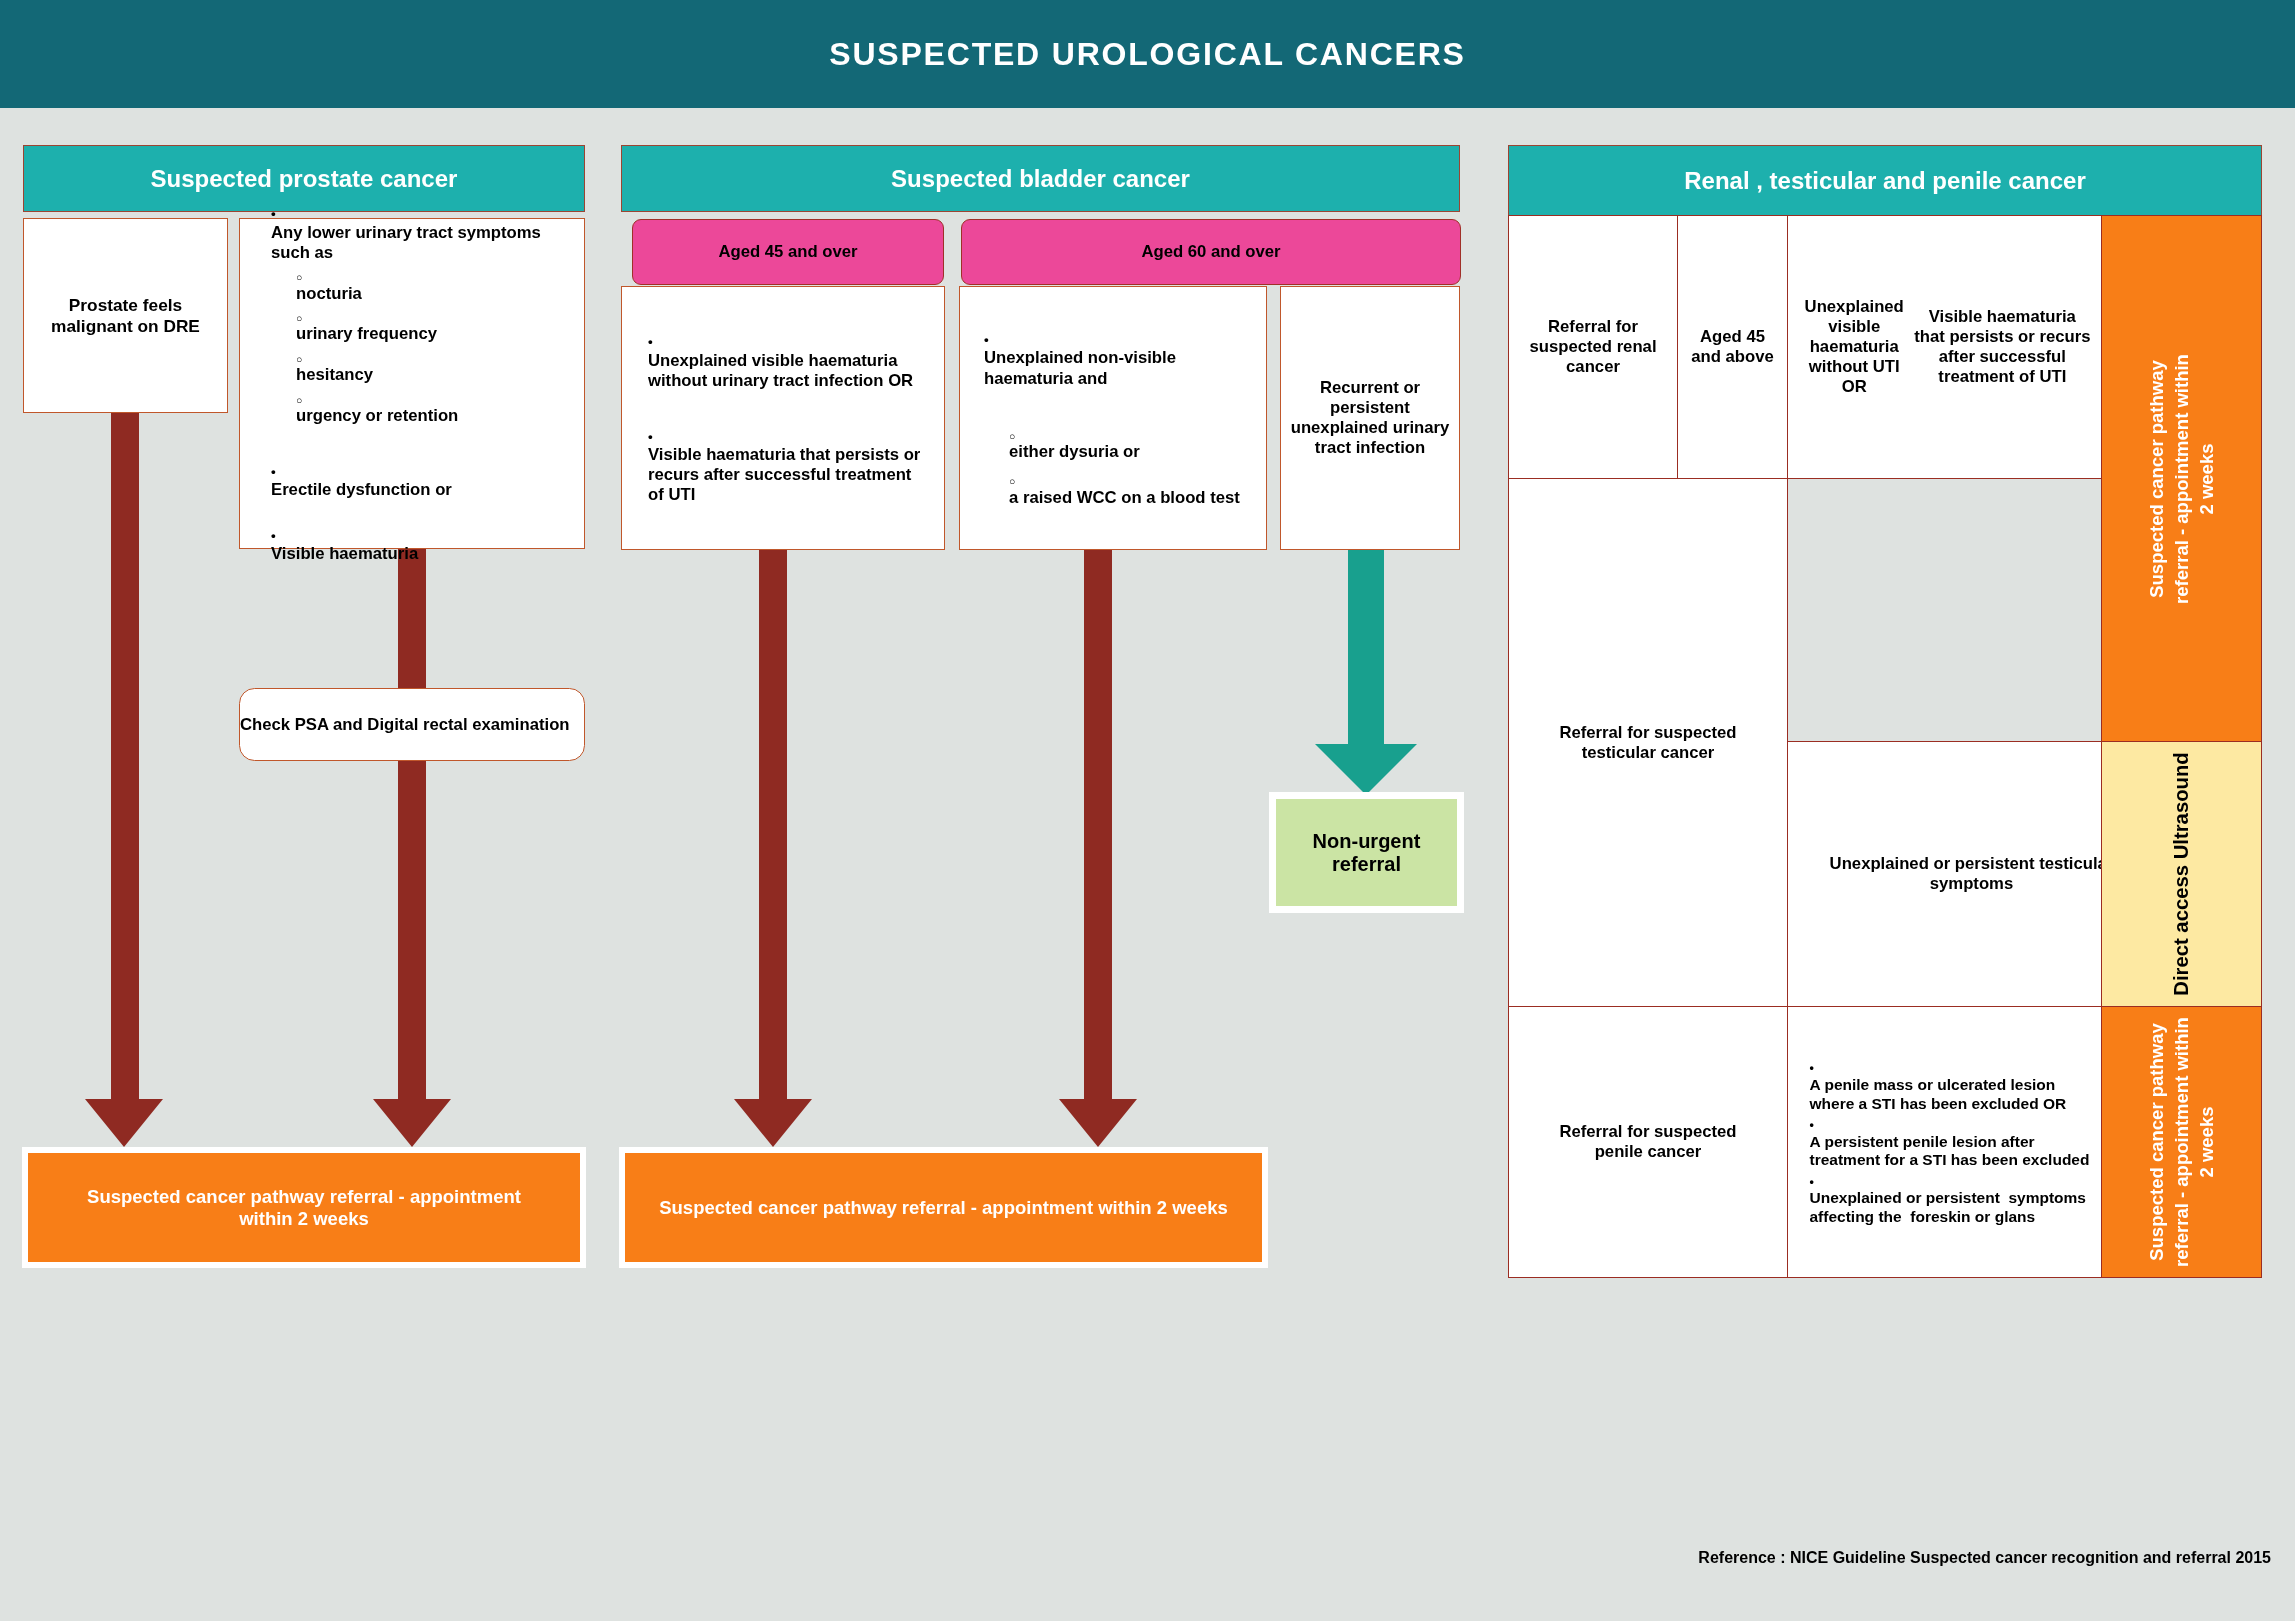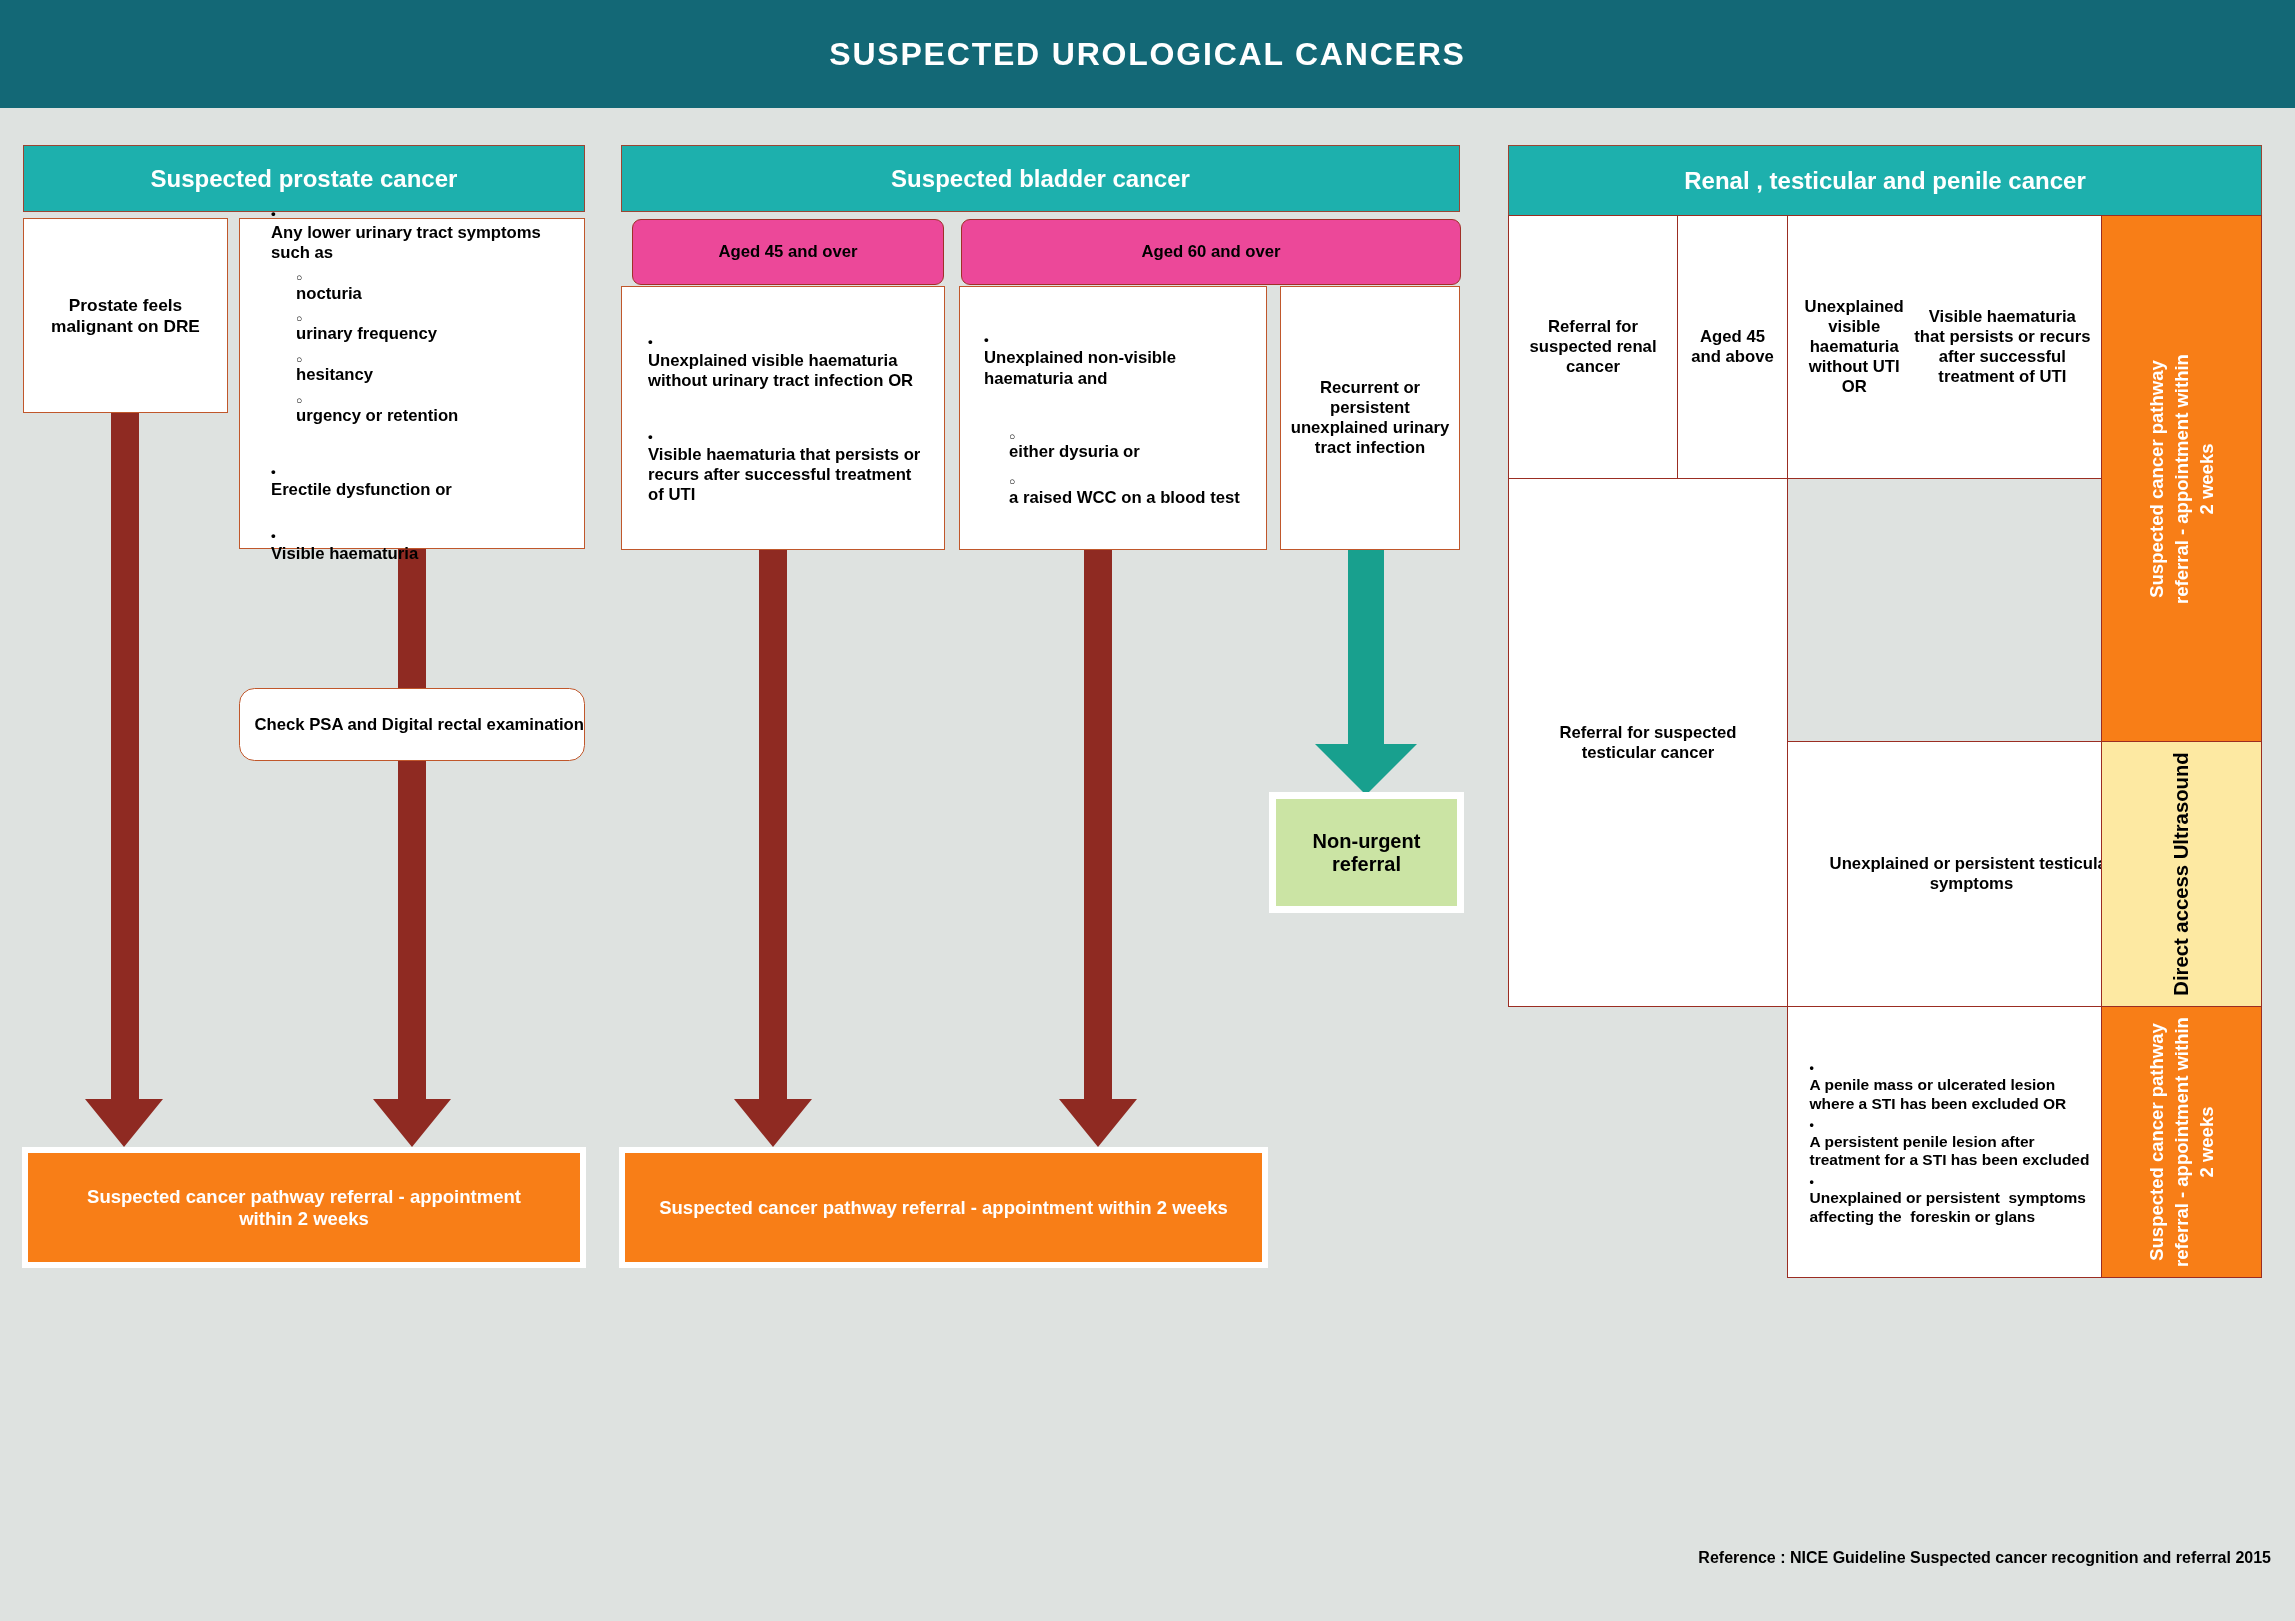--- a/index.html
+++ b/index.html
@@ -26,21 +26,21 @@
   #prostate-box-symptoms{left:239px;top:218px;width:346px;height:331px;
        display:flex;flex-direction:column;justify-content:center;padding:0 18px 0 31px;font-size:16.7px;}
   #bladder-box-45{left:621px;top:286px;width:324px;height:264px;
        display:flex;flex-direction:column;justify-content:center;padding:0 15.5px 0 26px;font-size:16.7px;}
   #bladder-box-60{left:959px;top:286px;width:308px;height:264px;
        display:flex;flex-direction:column;justify-content:center;padding:0 12px 0 24px;font-size:16.7px;}
   #bladder-box-uti{left:1280px;top:286px;width:180px;height:264px;font-size:16.7px;padding:0 4.8px;}
 
   
   .rbox{position:absolute;background:#fff;border:1.8px solid #c0572b;box-sizing:border-box;border-radius:15.5px;
-        display:flex;align-items:center;justify-content:flex-end;text-align:center;font-size:16.7px;}
+        display:flex;align-items:center;justify-content:flex-start;text-align:center;font-size:16.7px;}
   #check-psa{left:239px;top:688px;width:346px;height:73px;}
   #psa-levels{left:239px;top:874px;width:346px;height:82px;padding:0 24px;}
 
   
   .pinkbox{position:absolute;background:#ec4899;border:1.8px solid #a03028;box-sizing:border-box;border-radius:9px;
            display:flex;align-items:center;justify-content:center;font-size:16.7px;}
   #age45{left:632px;top:219px;width:312px;height:66px;}
   #age60{left:961px;top:219px;width:500px;height:66px;}
 
   
@@ -239,20 +239,23 @@
     <span class="tx">Visible haematuria that persists or recurs after successful treatment of UTI</span>
   </div>
 
   <div id="test-left" class="cell">
     <span class="tx">Referral for suspected testicular cancer</span>
   </div>
   <div id="test-r-bottom" class="cell">
     <span class="tx">Unexplained or persistent testicular symptoms</span>
   </div>
 
+  <div id="penile-left" class="cell">
+    <span class="tx">Referral for suspected penile cancer</span>
+  </div>
   <div id="penile-right" class="cell">
     <div class="li main">
       <span class="b"></span>
       <span class="tx">A penile mass or ulcerated lesion where a STI has been excluded OR</span>
     </div>
     <div class="li main">
       <span class="b"></span>
       <span class="tx">A persistent penile lesion after treatment for a STI has been excluded</span>
     </div>
     <div class="li main">

